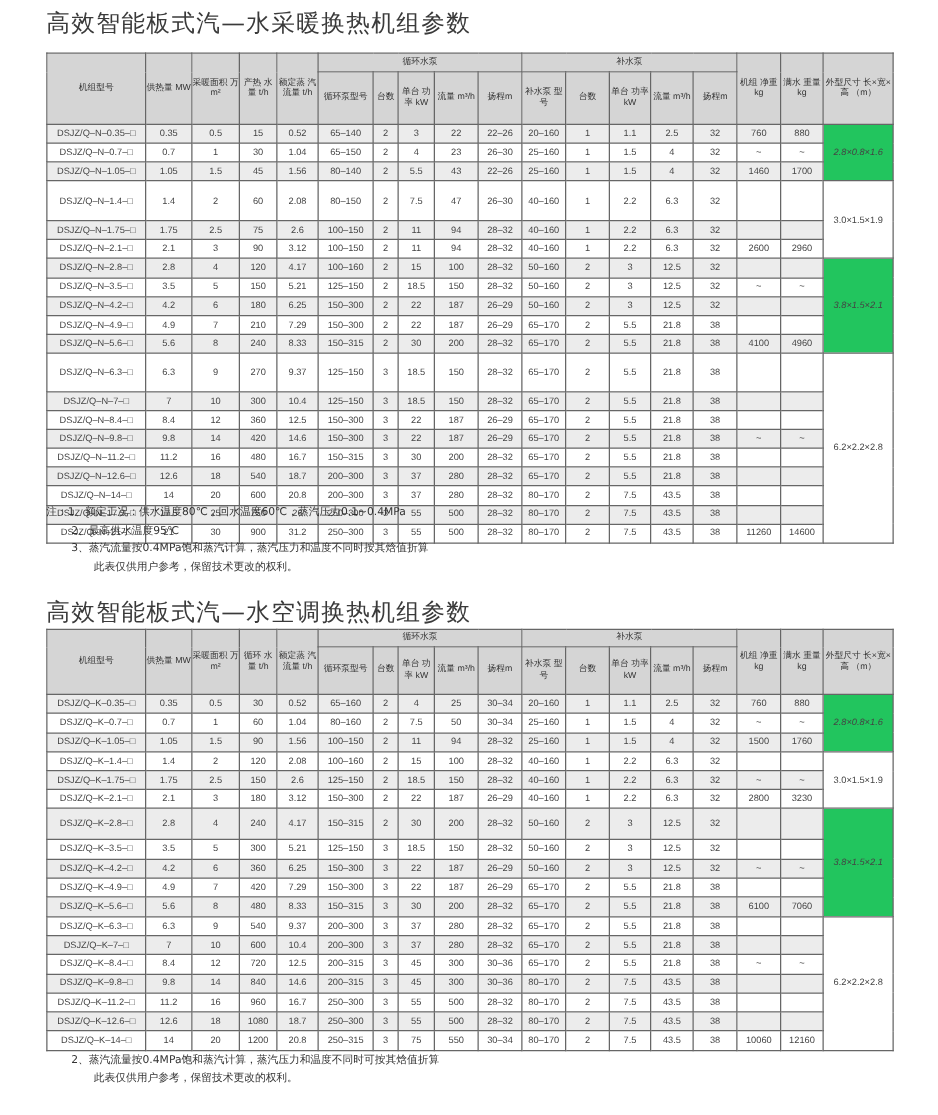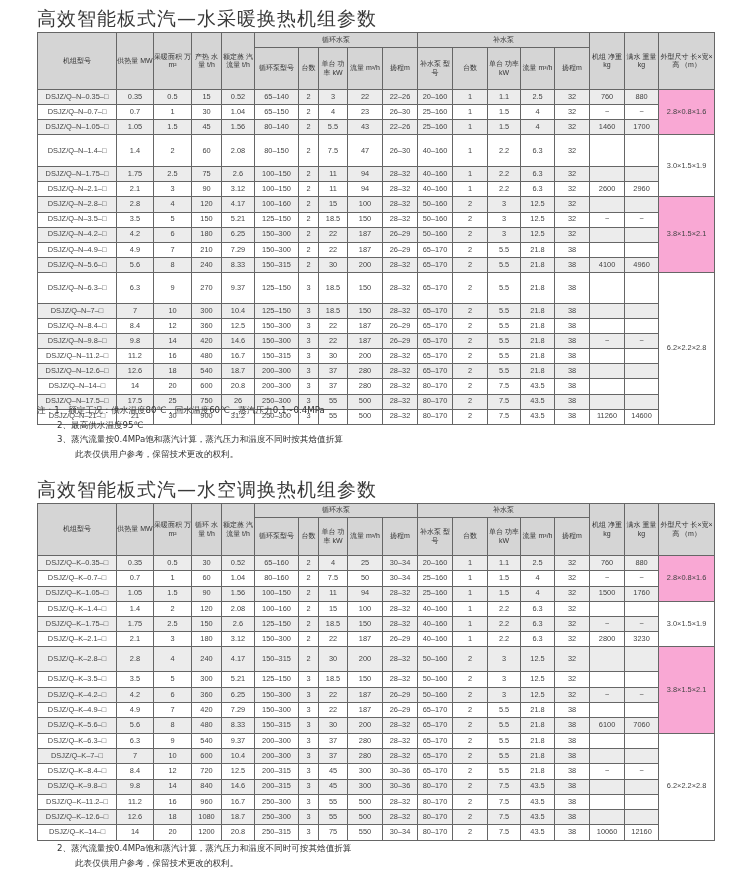--- a/index.html
+++ b/index.html
@@ -8,33 +8,33 @@
   .title { position: absolute; left: 37px; font-size: 19px; color: #3a3a3a; letter-spacing: 1px;
            font-family: "DejaVu Sans", sans-serif; font-weight: normal; white-space: nowrap; }
   table.spec { position: absolute; left: 37px; border-collapse: collapse; table-layout: fixed;
                font-family: "Liberation Sans", "DejaVu Sans", sans-serif; font-size: 7.4px; color: #444;
                border: 1px solid #555; }
   table.spec th, table.spec td { border: 1px solid #666; padding: 0; text-align: center; vertical-align: middle;
                overflow: hidden; white-space: nowrap; line-height: 1.15; }
   table.spec th { background: #d5d5d5; font-weight: normal; color: #333; white-space: normal; font-size: 7px; }
   table.spec tr.alt td { background: #ececec; }
   table.spec td.dim { background: #ffffff; }
-  table.spec td.dim.shade { background: #f9a8d4; }
+  table.spec td.dim.shade { background: #22c55e; font-style: italic; }
   .notes { position: absolute; left: 37px; font-size: 8.6px; color: #333; line-height: 14.5px;
            font-family: "DejaVu Sans", sans-serif; white-space: nowrap; }
   .notes .line { display: block; }
   .notes .indent1 { padding-left: 20px; }
   .notes .indent2 { padding-left: 38px; }
 </style>
 </head>
 <body>
 
 <div class="title" style="top:6px;">高效智能板式汽—水采暖换热机组参数</div>
 
-<table class="spec" id="t1" style="top:32px; width:678px;">
+<table class="spec" id="t1" style="top:42px; width:678px;">
   <colgroup>
     <col style="width:79px">
       <col style="width:37px">
       <col style="width:38px">
       <col style="width:30px">
       <col style="width:33px">
     <col style="width:44px">
       <col style="width:20px">
       <col style="width:29px">
       <col style="width:35px">

